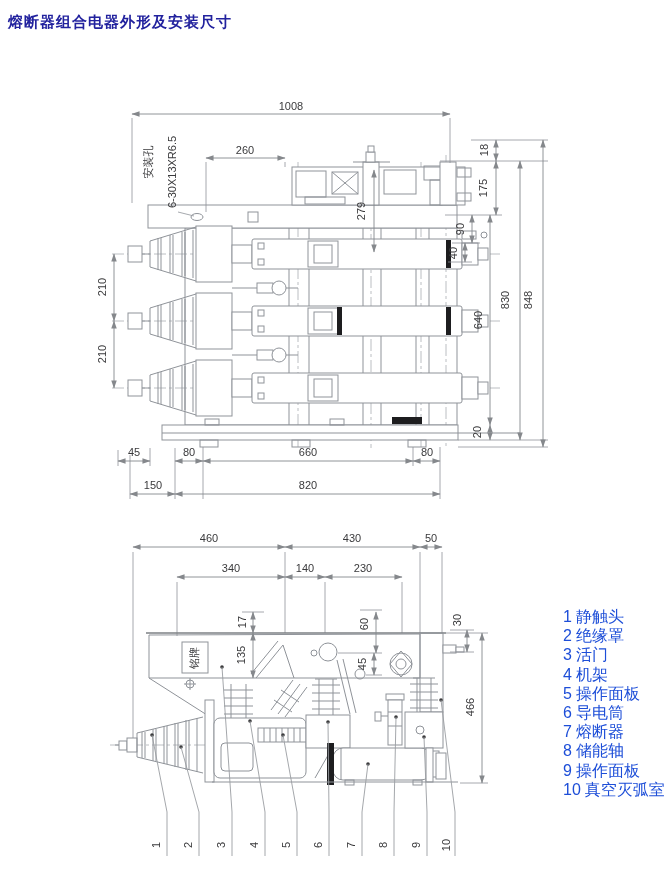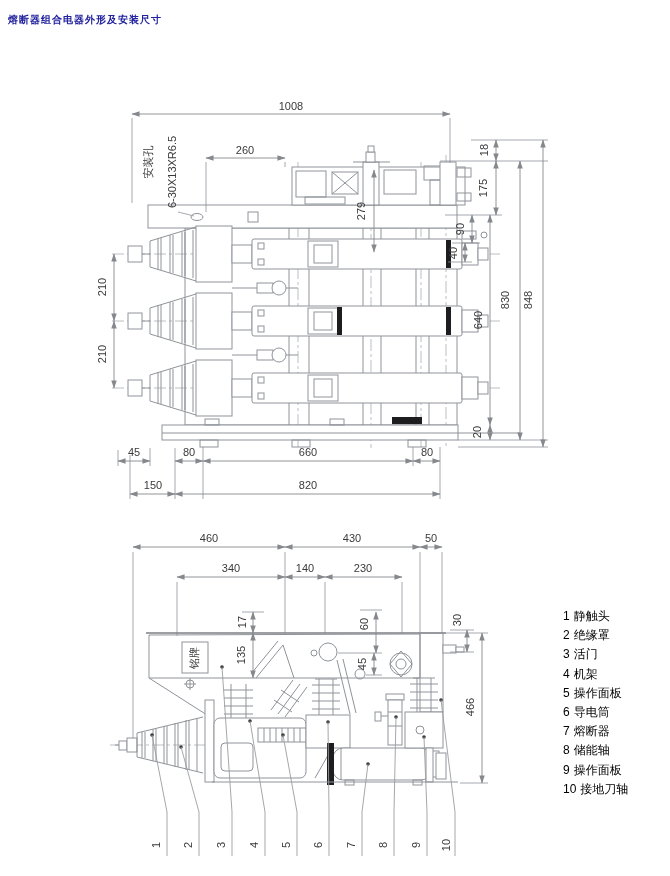--- a/index.html
+++ b/index.html
@@ -1,20 +1,20 @@
 <!DOCTYPE html>
 <html><head>
 <meta charset="utf-8">
 <style>
   html,body{margin:0;padding:0;background:#fff;}
   .stage{position:relative;width:670px;height:876px;background:#ffffff;
          font-family:"Liberation Sans",sans-serif;overflow:hidden;}
-  .title{position:absolute;left:8px;top:13px;font-size:10px;font-weight:bold;
+  .title{position:absolute;left:8px;top:13px;font-size:15px;font-weight:bold;
          color:#22229e;letter-spacing:1px;white-space:nowrap;}
-  .legend{position:absolute;left:563px;top:607px;font-size:12px;color:#000000;
+  .legend{position:absolute;left:563px;top:607px;font-size:16px;color:#1d4ed8;
           line-height:19.2px;white-space:nowrap;}
   .legend-item .num{margin-right:4px;}
   svg{position:absolute;left:0;top:0;}
   .ln{stroke:#8f9399;fill:none;stroke-width:1;}
   .lnf{stroke:#8f9399;fill:#ffffff;stroke-width:1;}
   .thk{stroke:#7c8085;fill:none;stroke-width:1.7;}
   .cl{stroke:#aaadb2;fill:none;stroke-width:0.8;stroke-dasharray:12 3 3 3;}
   .dim{stroke:#85888c;fill:none;stroke-width:0.9;}
   .ext{stroke:#8f9399;fill:none;stroke-width:0.8;}
   .ld{stroke:#9a9da2;fill:none;stroke-width:0.9;}
@@ -416,16 +416,16 @@
   <div class="legend">
     <div class="legend-item"><span class="num">1</span><span>静触头</span></div>
     <div class="legend-item"><span class="num">2</span><span>绝缘罩</span></div>
     <div class="legend-item"><span class="num">3</span><span>活门</span></div>
     <div class="legend-item"><span class="num">4</span><span>机架</span></div>
     <div class="legend-item"><span class="num">5</span><span>操作面板</span></div>
     <div class="legend-item"><span class="num">6</span><span>导电筒</span></div>
     <div class="legend-item"><span class="num">7</span><span>熔断器</span></div>
     <div class="legend-item"><span class="num">8</span><span>储能轴</span></div>
     <div class="legend-item"><span class="num">9</span><span>操作面板</span></div>
-    <div class="legend-item"><span class="num">10</span><span>接地刀轴</span></div>
+    <div class="legend-item"><span class="num">10</span><span>真空灭弧室</span></div>
   </div>
 
 </div>
 
 </body></html>

